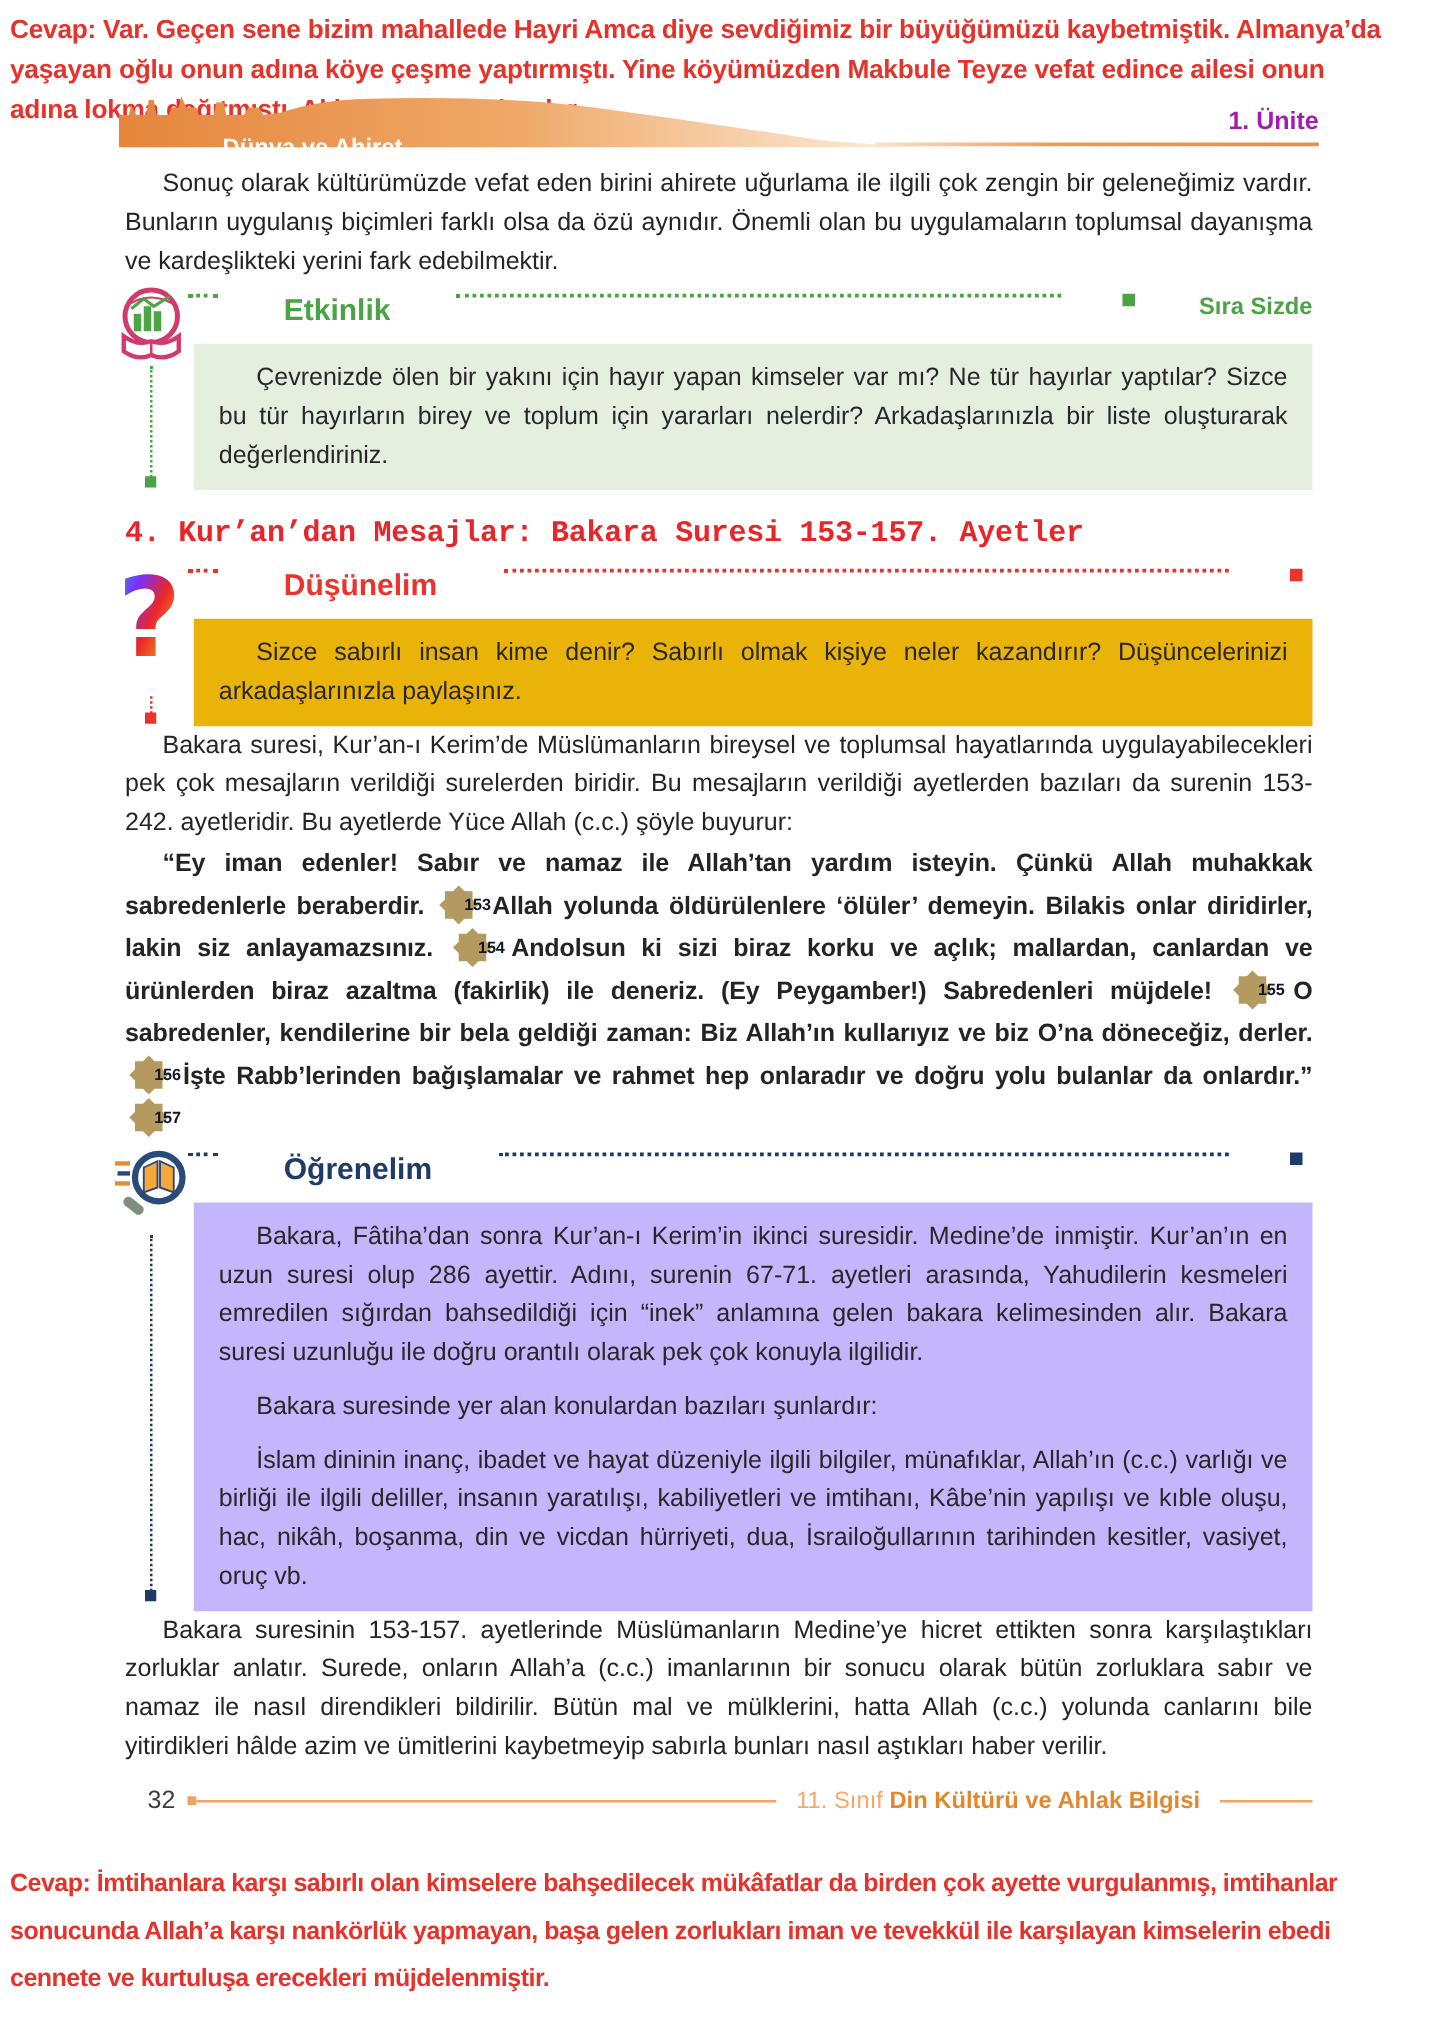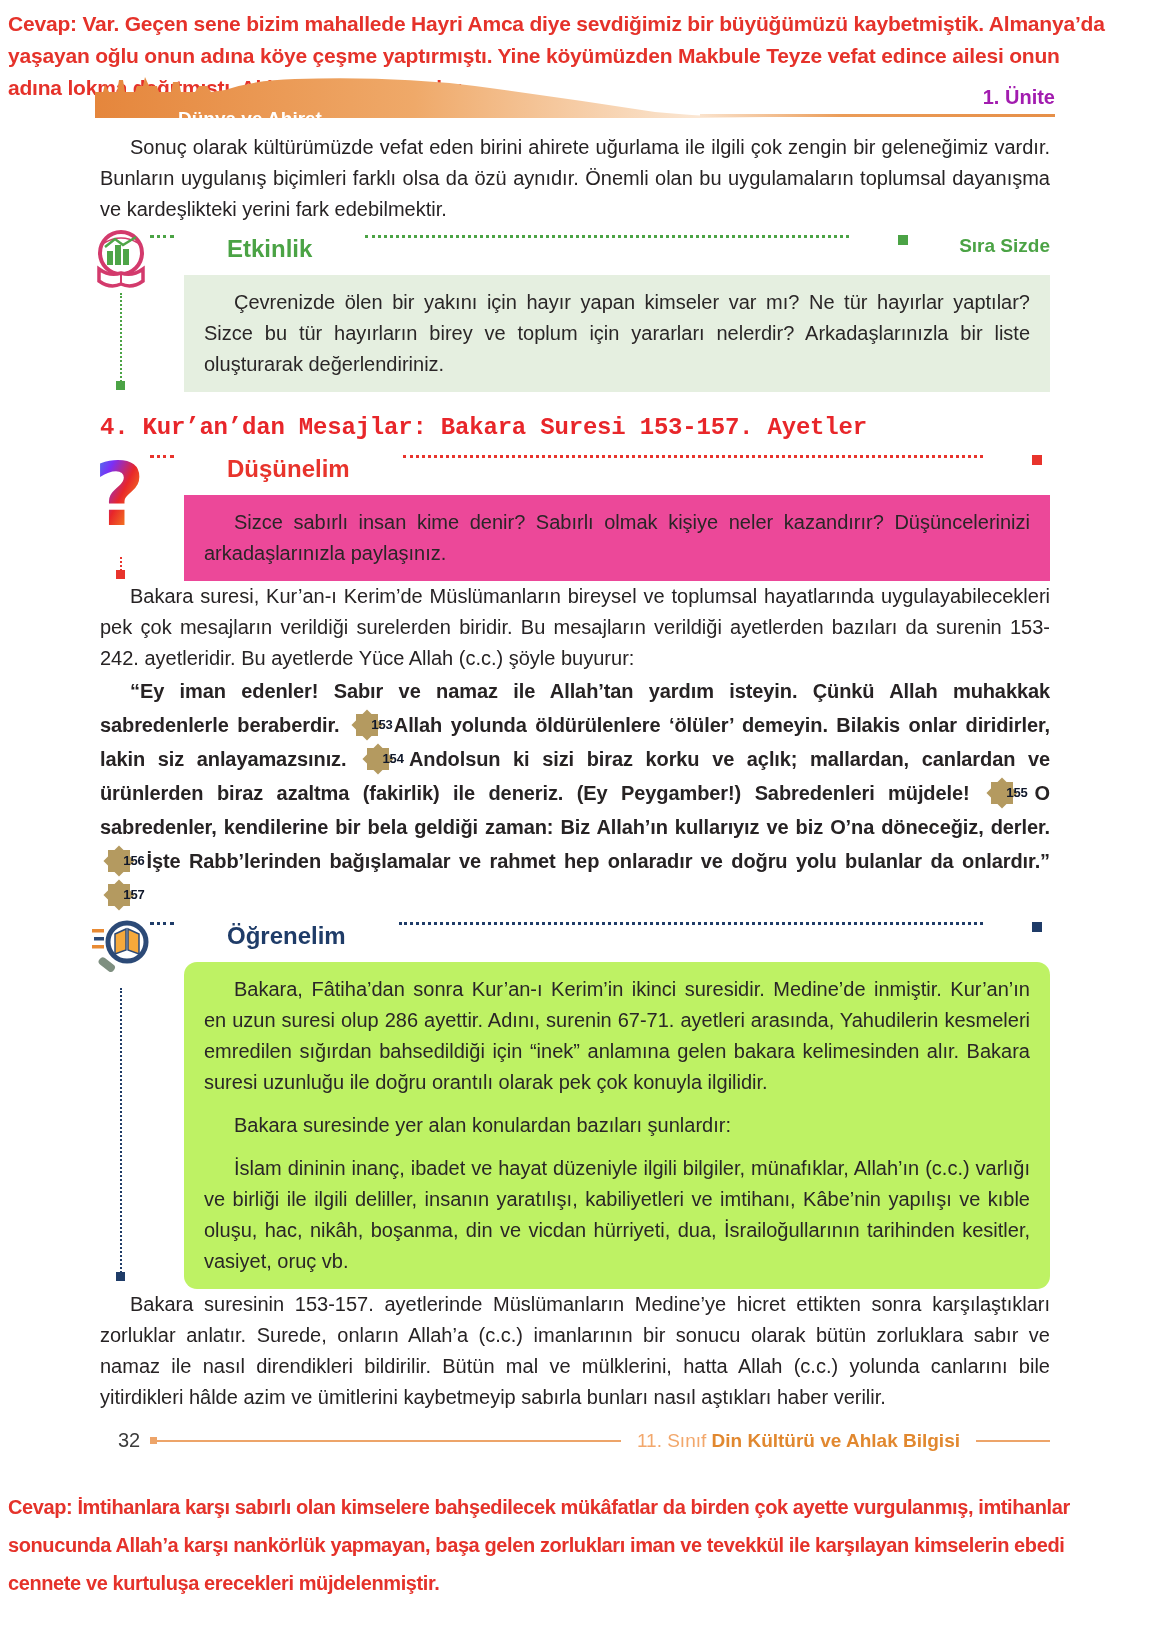--- a/index.html
+++ b/index.html
@@ -32,26 +32,26 @@
   .activity{position:relative; margin-top:10px;}
   .sec-green{color:#4ba345;} .sec-red{color:#e8342c;} .sec-navy{color:#1f3c68;}
   .act-head{display:flex; align-items:flex-start; margin-left:50px; height:34px;gap:43px;}
   .act-title{font-size:24px; font-weight:700; margin:0 10px; white-space:nowrap;}
   .dots{border-bottom:3px dotted currentColor; height:0;}
   .dots.pre{width:24px;}
   .dots.fill{flex:1;}
   .sq-bullet{width:10px; height:10px; background:currentColor; margin:0 8px 0 6px; flex:none;}
   .right-label{font-size:19px; font-weight:700; white-space:nowrap;}
   .act-box{
-    margin-left:84px; margin-top:6px; padding:12px 20px; color:#2a2627;
+    margin-left:55px; margin-top:6px; padding:12px 20px; color:#2a2627;
   }
   .act-box p{font-size:20px; line-height:31px;}
   .box-green{background:#e5efe0;}
-  .box-pink{background:#ec4899;}
-  .box-gray{background:#bef264;border-radius:13px;}
+  .box-pink{background:#eab308;}
+  .box-gray{background:#c4b5fd;}
   .box-gray p + p{margin-top:12px;}
   .act-icon{position:absolute; left:-8px; top:-6px; width:58px;}
   .q-icon{top:-6px;}
   .vline{position:absolute; left:20px; width:0; border-left:2px dotted currentColor;}
   .vline::after{content:""; position:absolute; left:-6px; bottom:-4px; width:9px; height:9px; background:currentColor;}
   .etkinlik .vline{top:58px; bottom:6px;}
   .dusunelim .vline{top:102px; bottom:6px;}
   .ogrenelim .vline{top:66px; bottom:12px;}
   
   .quran-quote{font-weight:700; line-height:34px !important; letter-spacing:-0.1px;}

